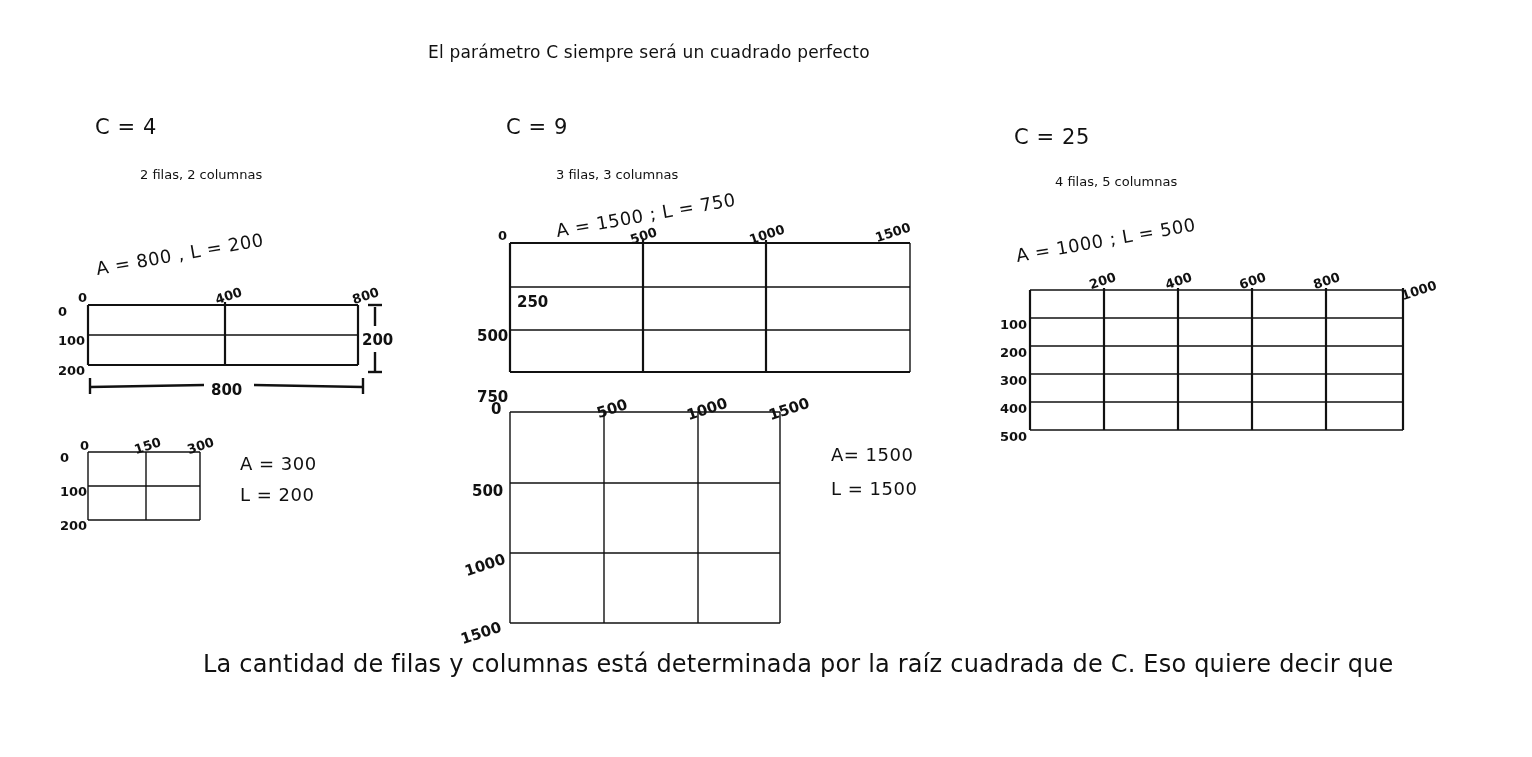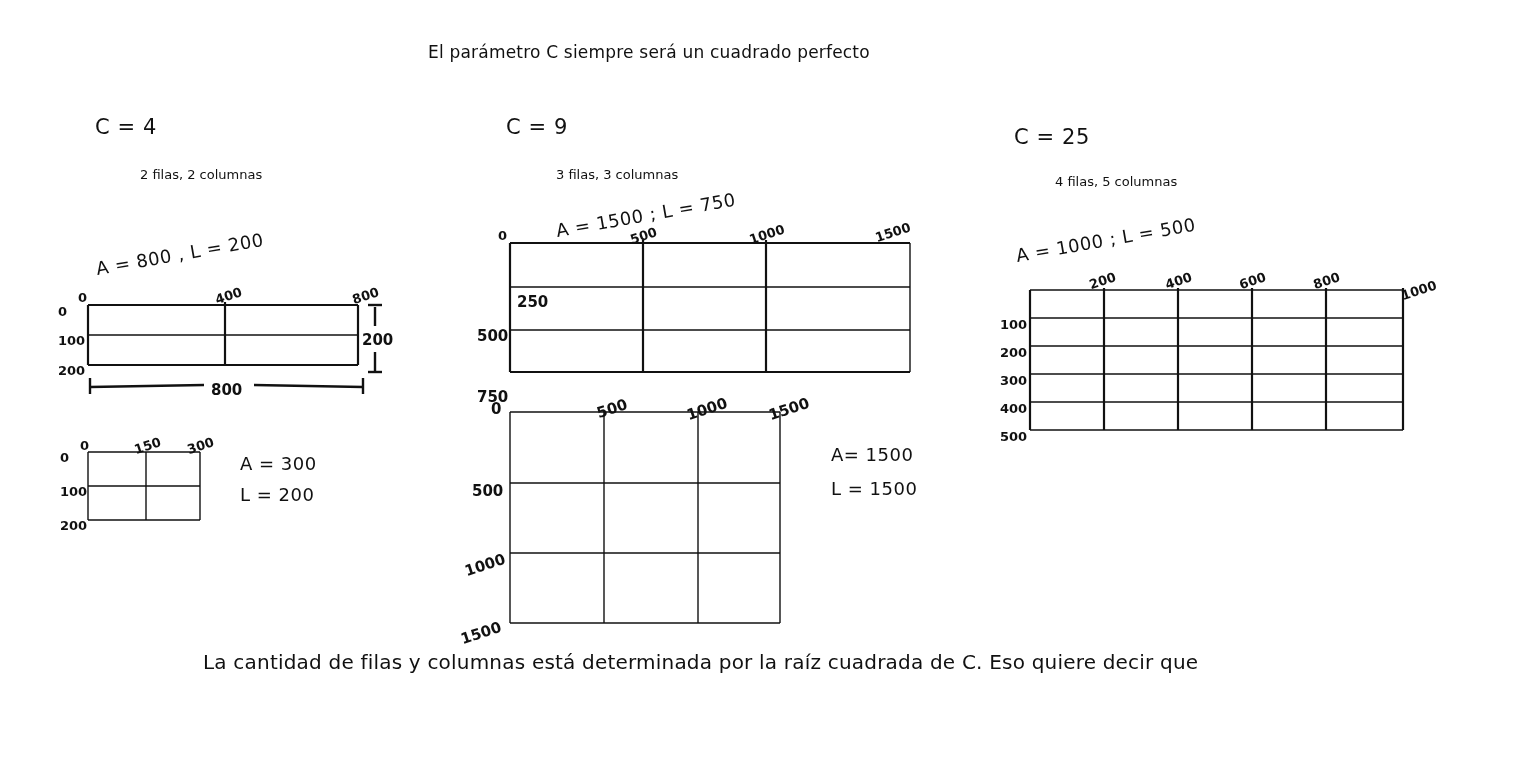--- a/index.html
+++ b/index.html
@@ -44,21 +44,21 @@
   }
   .tick {
     font-size: 13px;
     font-weight: bold;
   }
   .tick-lg {
     font-size: 15px;
     font-weight: bold;
   }
   .footer {
-    font-size: 20px;
+    font-size: 24px;
     letter-spacing: .2px;
   }
   .rot-a { transform: rotate(-18deg); transform-origin: left bottom; }
   .rot-c { transform: rotate(-10deg); transform-origin: left bottom; }
   svg { position: absolute; left: 0; top: 0; overflow: visible; }
   .grid line { stroke: #111; stroke-width: 1.4; }
   .grid .thick { stroke-width: 2.2; }
   .dim line { stroke: #111; stroke-width: 2.4; }
 </style>
 </head>

